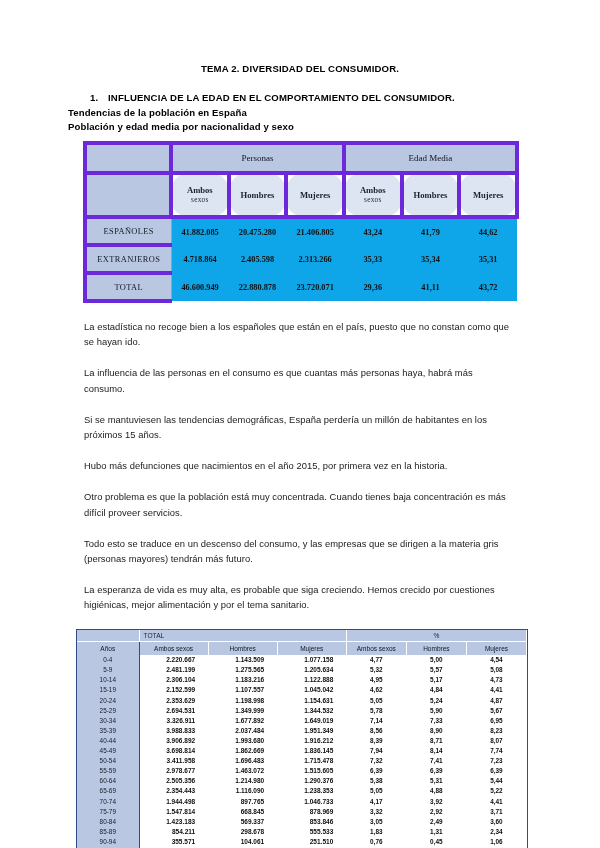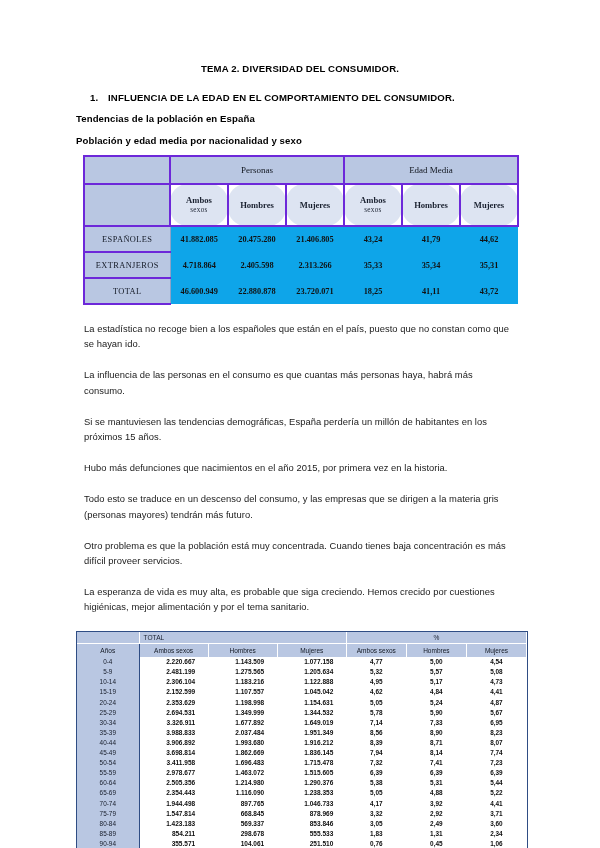--- a/index.html
+++ b/index.html
@@ -47,38 +47,38 @@
     letter-spacing: 0.15px;
   }
   .h-numbered .num {
     display: inline-block;
     width: 18px;
   }
   .h-sub {
     font-size: 9.6px;
     font-weight: bold;
     line-height: 13.5px;
-    margin: 8px;
+    margin: 0;
     letter-spacing: 0.1px;
   }
 
   
   .t1-wrap {
     margin-top: 8px;
     margin-left: 15px;
     width: 436px;
   }
   table.t1 {
     border-collapse: collapse;
     width: 436px;
     table-layout: fixed;
     font-family: "Liberation Serif", serif;
   }
   table.t1 td, table.t1 th {
-    border: 2px solid #6d28d9;
+    border: 4px solid #6d28d9;
     padding: 0;
   }
   .t1 .hdr-top {
     background: #b9c7e2;
     height: 26px;
     text-align: center;
     font-size: 9px;
     font-weight: normal;
     color: #11161f;
     border-bottom: 1px solid #ffffff;
@@ -285,35 +285,35 @@
             <td class="val">2.313.266</td>
             <td class="val">35,33</td>
             <td class="val">35,34</td>
             <td class="val">35,31</td>
           </tr>
           <tr>
             <td class="rowlabel">TOTAL</td>
             <td class="val">46.600.949</td>
             <td class="val">22.880.878</td>
             <td class="val">23.720.071</td>
-            <td class="val">18,25</td>
+            <td class="val">29,36</td>
             <td class="val">41,11</td>
             <td class="val">43,72</td>
           </tr>
         </tbody>
       </table>
     </div>
 
     <div class="para-block">
       <p>La estadística no recoge bien a los españoles que están en el país, puesto que no constan como que se hayan ido.</p>
       <p>La influencia de las personas en el consumo es que cuantas más personas haya, habrá más consumo.</p>
       <p>Si se mantuviesen las tendencias demográficas, España perdería un millón de habitantes en los próximos 15 años.</p>
       <p>Hubo más defunciones que nacimientos en el año 2015, por primera vez en la historia.</p>
+      <p>Otro problema es que la población está muy concentrada. Cuando tienes baja concentración es más difícil proveer servicios.</p>
       <p>Todo esto se traduce en un descenso del consumo, y las empresas que se dirigen a la materia gris (personas mayores) tendrán más futuro.</p>
-      <p>Otro problema es que la población está muy concentrada. Cuando tienes baja concentración es más difícil proveer servicios.</p>
       <p>La esperanza de vida es muy alta, es probable que siga creciendo. Hemos crecido por cuestiones higiénicas, mejor alimentación y por el tema sanitario.</p>
     </div>
 
 
     <div class="t2-wrap">
       <table class="t2">
         <colgroup>
           <col class="col-age">
           <col class="col-n">
             <col class="col-n">

